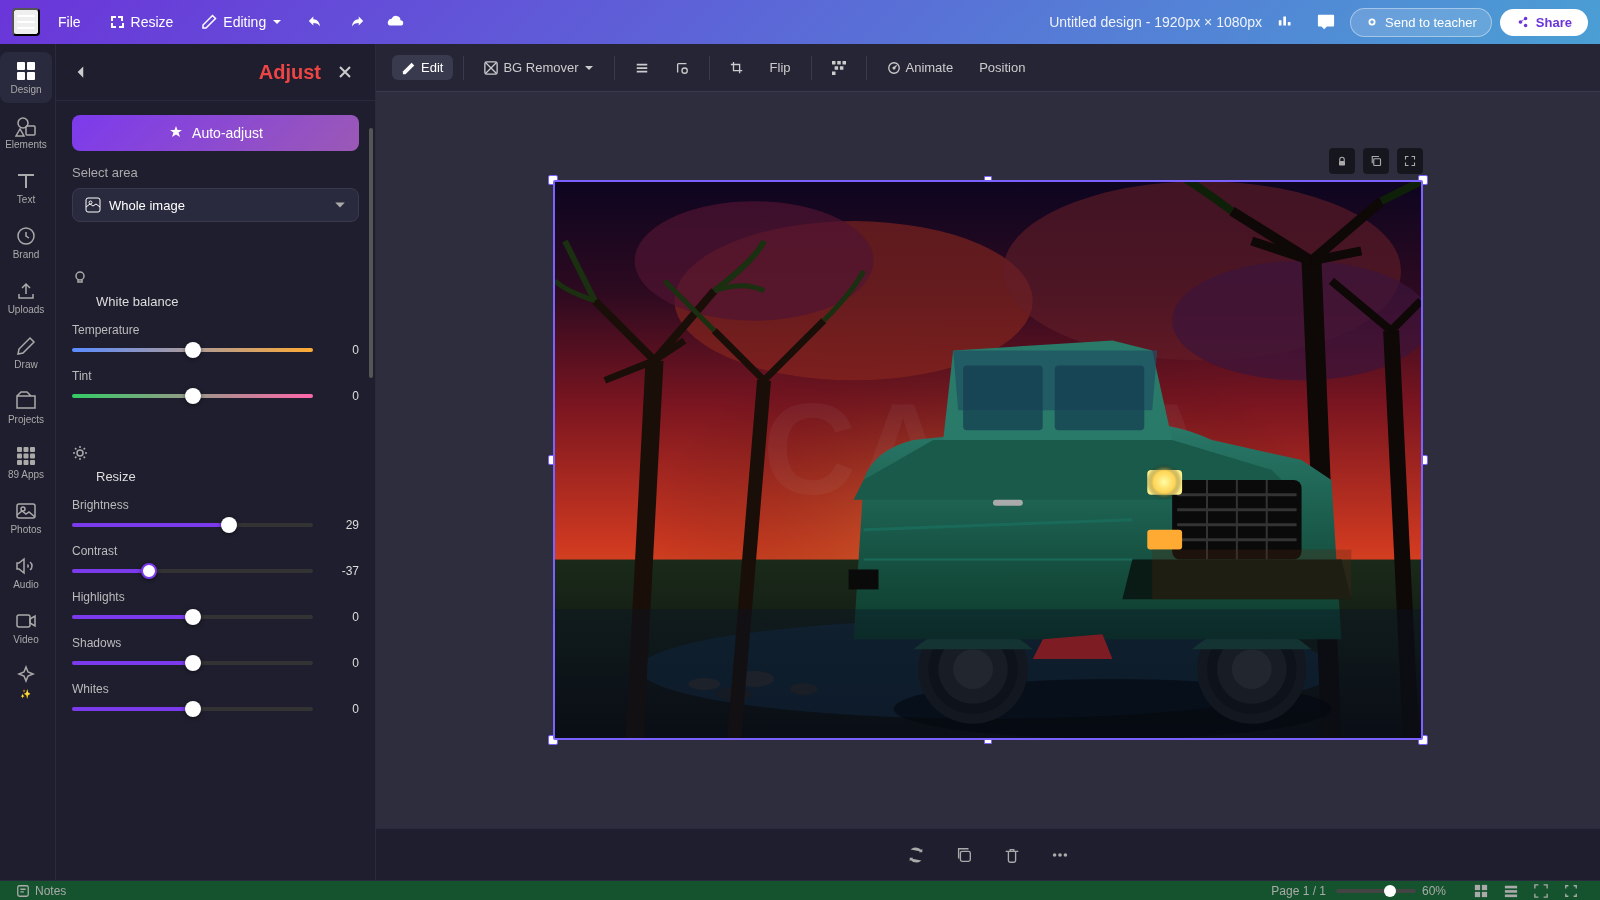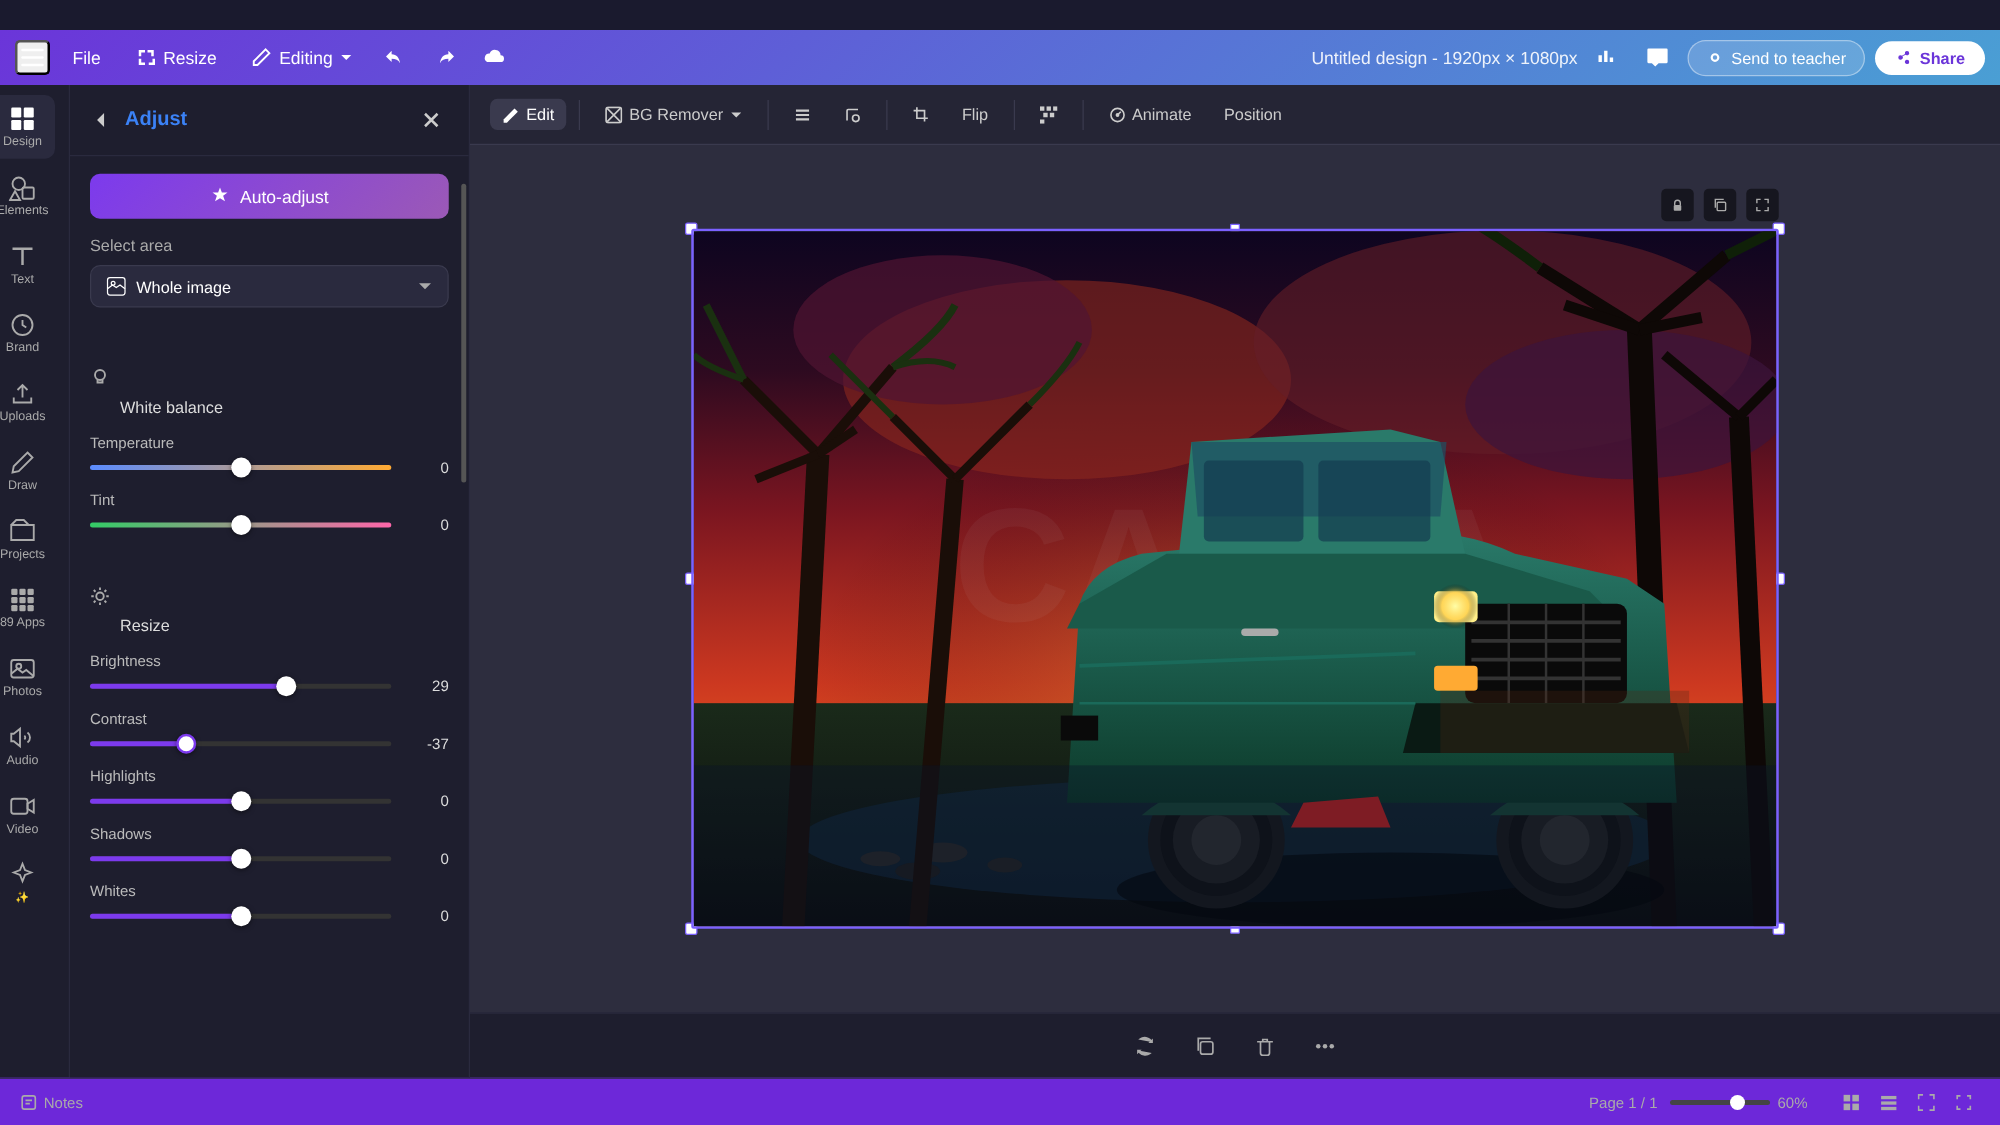--- a/index.html
+++ b/index.html
@@ -1,50 +1,50 @@
 <!DOCTYPE html>
 <html><head>
   <meta charset="utf-8">
   <style>
     * { box-sizing: border-box; margin: 0; padding: 0; }
     body { font-family: -apple-system, BlinkMacSystemFont, 'Segoe UI', sans-serif; background: #1a1a2e; color: #fff; width: 1600px; height: 900px; overflow: hidden; display: flex; flex-direction: column; }
 
     
-    .topbar { height: 44px; background: linear-gradient(135deg, #6b35d9 0%, #4a9fd4 100%); display: flex; align-items: center; padding: 0 12px; gap: 8px; flex-shrink: 0; z-index: 100; margin-top: 24px; }
+    .topbar { height: 44px; background: linear-gradient(135deg, #6b35d9 0%, #4a9fd4 100%); display: flex; align-items: center; padding: 0 12px; gap: 8px; flex-shrink: 0; z-index: 100; }
     .topbar-menu-icon { width: 28px; height: 28px; display: flex; align-items: center; justify-content: center; cursor: pointer; border-radius: 4px; }
     .hamburger { display: flex; flex-direction: column; gap: 4px; }
     .hamburger span { display: block; width: 18px; height: 2px; background: #fff; border-radius: 1px; }
     .topbar-btn { background: none; border: none; color: #fff; cursor: pointer; font-size: 14px; padding: 4px 10px; border-radius: 6px; display: flex; align-items: center; gap: 6px; }
     .topbar-btn svg { width: 16px; height: 16px; }
     .topbar-center { flex: 1; text-align: right; font-size: 14px; color: rgba(255,255,255,0.9); }
     .topbar-right { display: flex; align-items: center; gap: 8px; margin-left: auto; }
     .topbar-icon-btn { background: none; border: none; color: #fff; cursor: pointer; width: 32px; height: 32px; border-radius: 50%; display: flex; align-items: center; justify-content: center; }
     .send-teacher-btn { background: rgba(255,255,255,0.15); border: 1px solid rgba(255,255,255,0.4); color: #fff; cursor: pointer; padding: 6px 14px; border-radius: 20px; font-size: 13px; display: flex; align-items: center; gap: 6px; }
     .share-btn { background: #fff; color: #6b35d9; border: none; cursor: pointer; padding: 6px 16px; border-radius: 20px; font-size: 13px; font-weight: 600; display: flex; align-items: center; gap: 6px; }
 
     
     .main { display: flex; flex: 1; overflow: hidden; }
 
     
-    .icon-sidebar { width: 56px; background: #1e1e2e; display: flex; flex-direction: column; align-items: flex-end; padding: 8px 11px; gap: 4px; flex-shrink: 0; border-right: 1px solid #2a2a3e; overflow-y: auto; }
+    .icon-sidebar { width: 56px; background: #1e1e2e; display: flex; flex-direction: column; align-items: flex-start; padding: 8px 0; gap: 4px; flex-shrink: 0; border-right: 1px solid #2a2a3e; overflow-y: auto; }
     .icon-sidebar::-webkit-scrollbar { display: none; }
     .sidebar-icon-item { display: flex; flex-direction: column; align-items: center; gap: 2px; padding: 8px 4px; border-radius: 8px; cursor: pointer; width: 52px; }
     .sidebar-icon-item.active { background: #2a2a3e; }
     .sidebar-icon-item svg { width: 22px; height: 22px; }
     .sidebar-icon-label { font-size: 10px; color: #aaa; text-align: center; }
 
     
     .adjust-panel { width: 320px; background: #1e1e2e; border-right: 1px solid #2a2a3e; display: flex; flex-direction: column; flex-shrink: 0; overflow-y: auto; }
     .adjust-panel::-webkit-scrollbar { width: 4px; }
     .adjust-panel::-webkit-scrollbar-track { background: #1e1e2e; }
     .adjust-panel::-webkit-scrollbar-thumb { background: #444; border-radius: 2px; }
 
     .adjust-header { display: flex; align-items: center; padding: 14px 16px; border-bottom: 1px solid #2a2a3e; gap: 10px; }
     .back-btn { background: none; border: none; color: #ccc; cursor: pointer; display: flex; align-items: center; }
-    .adjust-title { font-size: 16px; font-weight: 600; color: #3b82f6; flex: 1; }
+    .adjust-title { font-size: 20px; font-weight: 600; color: #ef4444; flex: 1; text-align: right; }
     .close-btn { background: none; border: none; color: #ccc; cursor: pointer; width: 28px; height: 28px; display: flex; align-items: center; justify-content: center; border-radius: 4px; }
 
     .auto-adjust-btn { margin: 14px 16px; background: linear-gradient(135deg, #7c3aed, #9b59b6); border: none; color: #fff; cursor: pointer; padding: 10px; border-radius: 8px; font-size: 14px; font-weight: 500; display: flex; align-items: center; justify-content: center; gap: 8px; width: calc(100% - 32px); }
 
     .select-area-section { padding: 0 16px 12px; }
     .select-area-label { font-size: 13px; color: #aaa; margin-bottom: 8px; }
     .select-area-dropdown { background: #2a2a3e; border: 1px solid #3a3a4e; color: #fff; border-radius: 8px; padding: 8px 12px; font-size: 13px; display: flex; align-items: center; gap: 8px; cursor: pointer; }
     .select-area-dropdown span { flex: 1; }
     .dropdown-icon { color: #aaa; }
 
@@ -86,21 +86,21 @@
     .sel-br { bottom: -5px; right: -5px; }
     .sel-tm { top: -5px; left: 50%; transform: translateX(-50%); width: 8px; height: 8px; background: #fff; border: 1px solid #7b61ff; }
     .sel-lm { left: -5px; top: 50%; transform: translateY(-50%); }
     .sel-rm { right: -5px; top: 50%; transform: translateY(-50%); }
 
     
     .canvas-bottom { height: 52px; background: #1e1e2e; border-top: 1px solid #2a2a3e; display: flex; align-items: center; justify-content: center; gap: 16px; flex-shrink: 0; }
     .canvas-bottom-btn { background: none; border: none; color: #aaa; cursor: pointer; width: 32px; height: 32px; display: flex; align-items: center; justify-content: center; border-radius: 6px; }
 
     
-    .status-bar { height: 38px; background: #6d28d9; border-top: 1px solid #2a2a3e; display: flex; align-items: center; justify-content: space-between; padding: 0 16px; flex-shrink: 0; }
+    .status-bar { height: 20px; background: #14532d; border-top: 1px solid #2a2a3e; display: flex; align-items: center; justify-content: space-between; padding: 0 16px; flex-shrink: 0; }
     .status-left { display: flex; align-items: center; gap: 8px; }
     .notes-btn { background: none; border: none; color: #aaa; cursor: pointer; font-size: 12px; display: flex; align-items: center; gap: 5px; }
     .status-right { display: flex; align-items: center; gap: 10px; }
     .page-info { font-size: 12px; color: #aaa; }
     .zoom-controls { display: flex; align-items: center; gap: 6px; }
     .zoom-slider { width: 80px; height: 4px; background: #444; border-radius: 2px; position: relative; cursor: pointer; }
     .zoom-slider-thumb { width: 12px; height: 12px; background: #fff; border-radius: 50%; position: absolute; top: 50%; transform: translateY(-50%); left: 60%; }
     .zoom-value { font-size: 12px; color: #aaa; width: 36px; }
     .view-btns { display: flex; gap: 4px; }
     .view-btn { background: none; border: none; color: #aaa; cursor: pointer; width: 26px; height: 26px; display: flex; align-items: center; justify-content: center; border-radius: 4px; }

